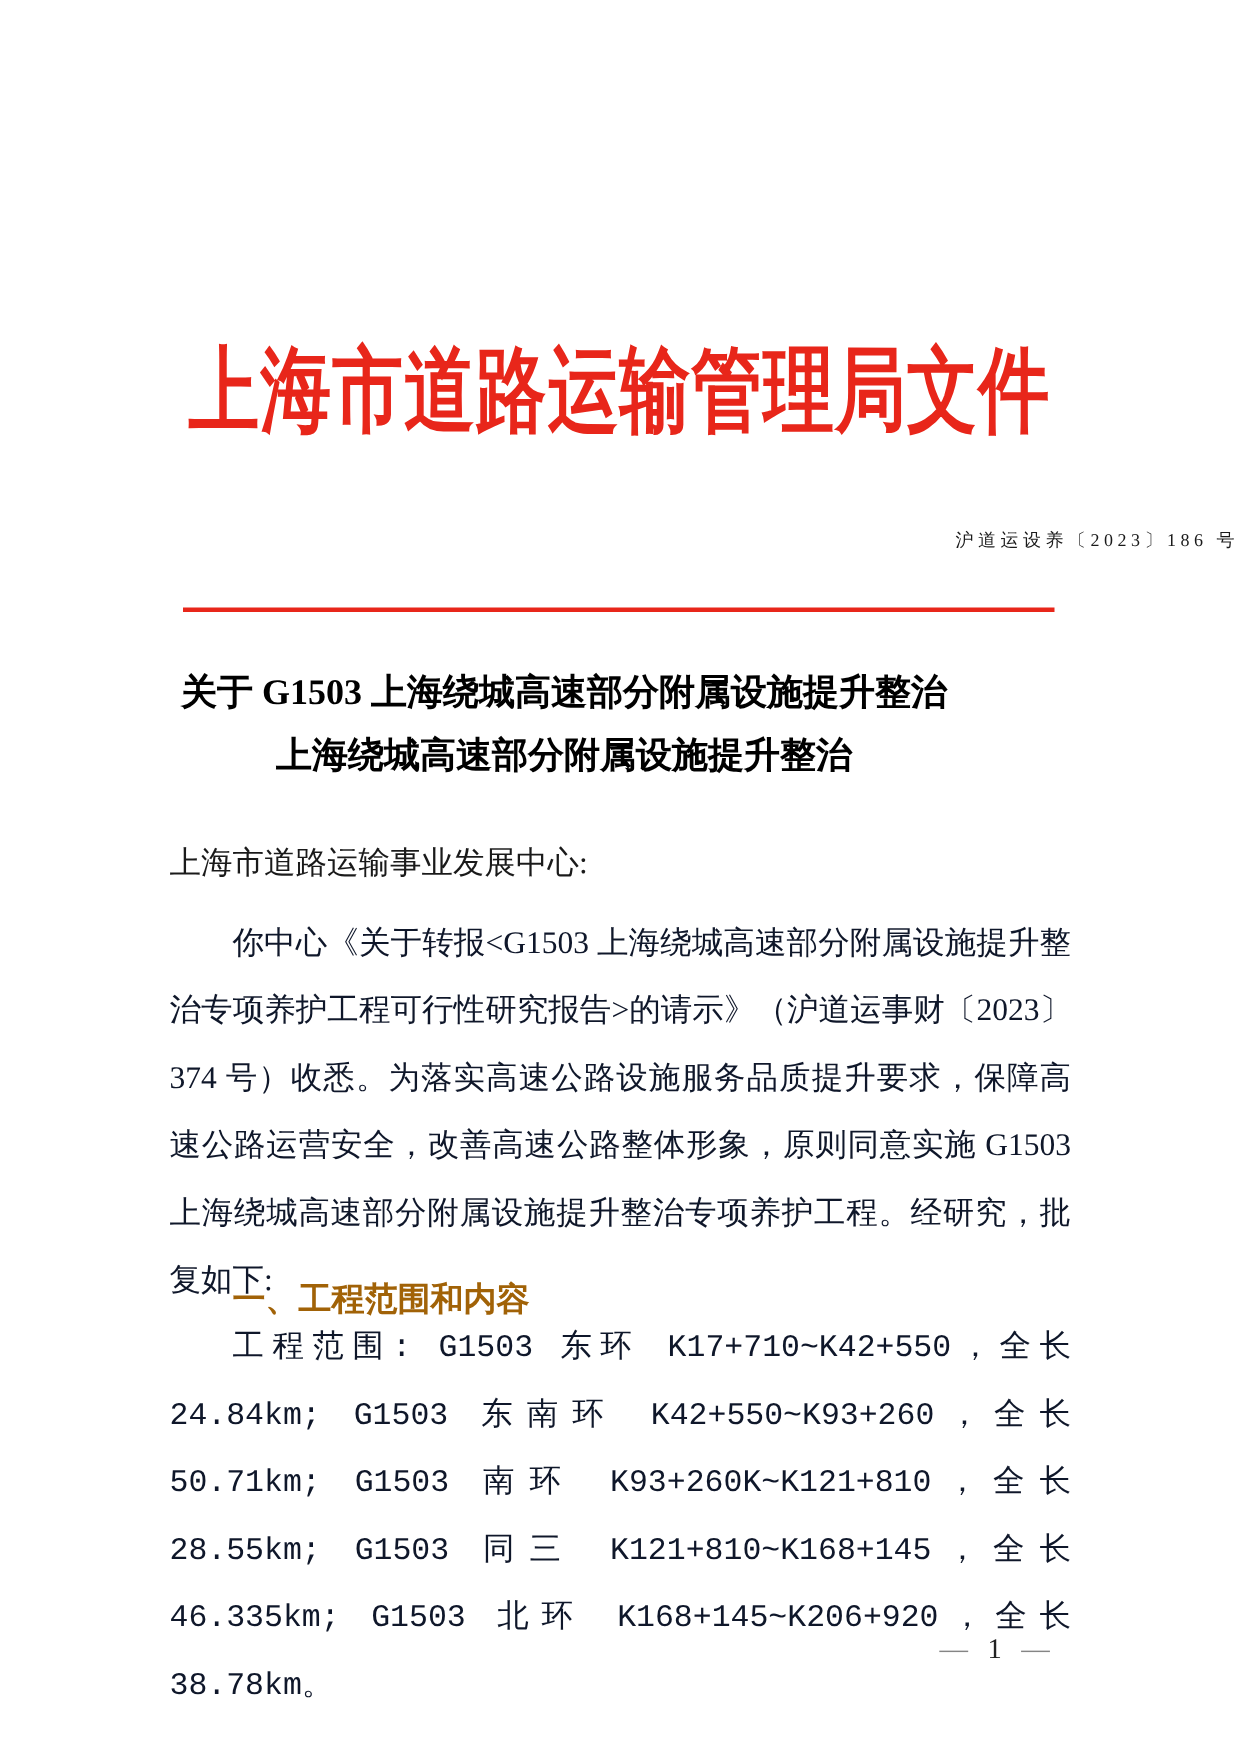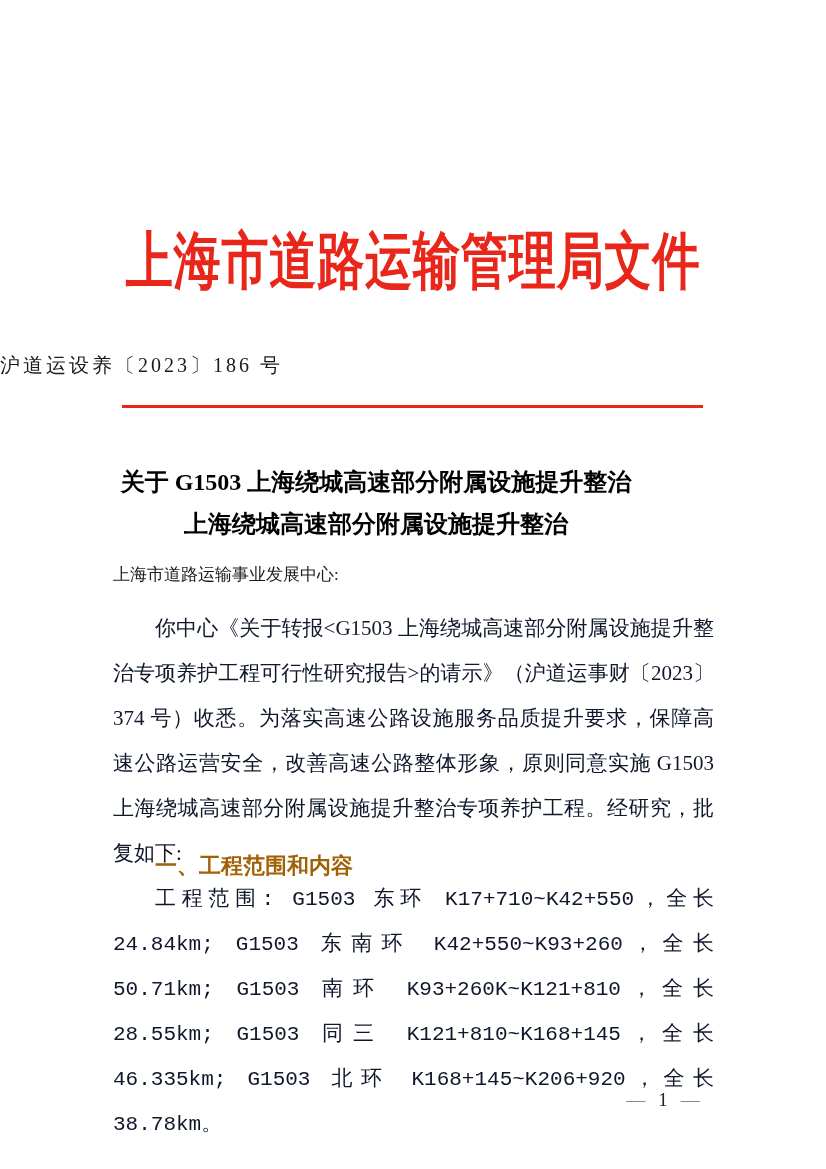--- a/index.html
+++ b/index.html
@@ -31,22 +31,22 @@
     white-space: nowrap;
     transform: scaleX(0.76);
     transform-origin: 50% 50%;
     letter-spacing: 1px;
   }
   .doc-number {
     position: absolute;
     top: 352px;
     left: 0;
     width: 826px;
-    text-align: left;
-    font-size: 20px;
+    text-align: right;
+    font-size: 12px;
     letter-spacing: 3px;
     color: #1a1a1a;
   }
   .red-line {
     position: absolute;
     top: 405px;
     left: 122px;
     width: 581px;
     height: 3px;
     background: var(--accent, #e8261a);
@@ -54,28 +54,27 @@
   .doc-title {
     position: absolute;
     top: 441px;
     left: 0;
     width: 752px;
     text-align: center;
     font-size: 24px;
     font-weight: bold;
     line-height: 42px;
     color: #000000;
-    margin-top: 20px;
   }
   .addressee {
     position: absolute;
     top: 561px;
     left: 113px;
     width: 600px;
-    font-size: 17px;
+    font-size: 21px;
     line-height: 28px;
     color: #1a1a1a;
   }
   .para {
     position: absolute;
     left: 113px;
     width: 601px;
     margin: 0;
     font-size: 21px;
     line-height: 45px;

